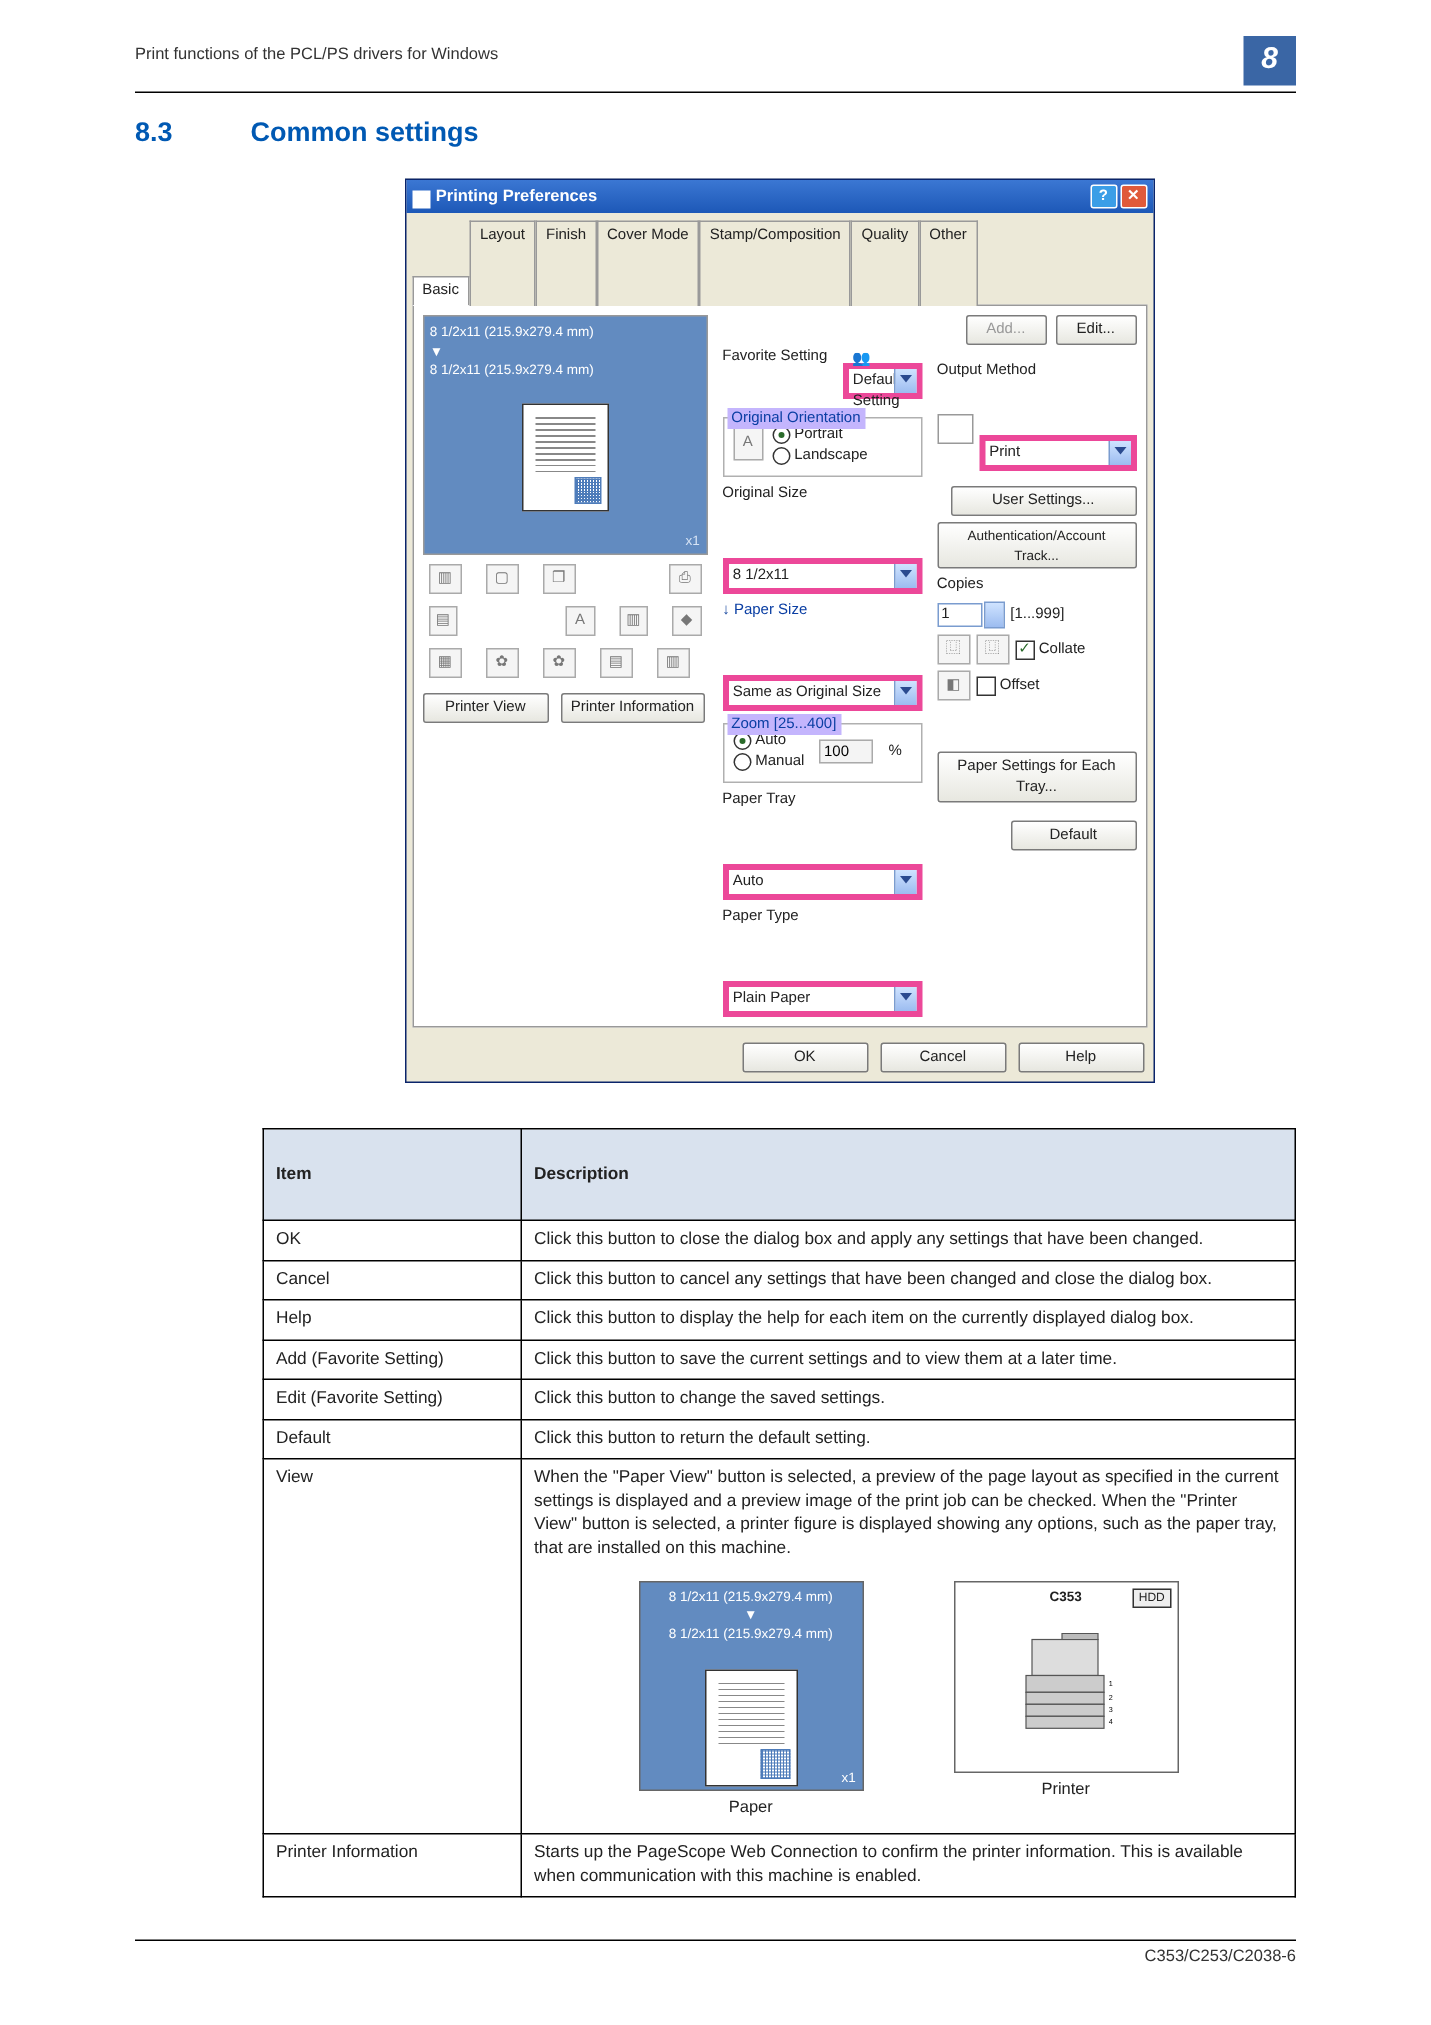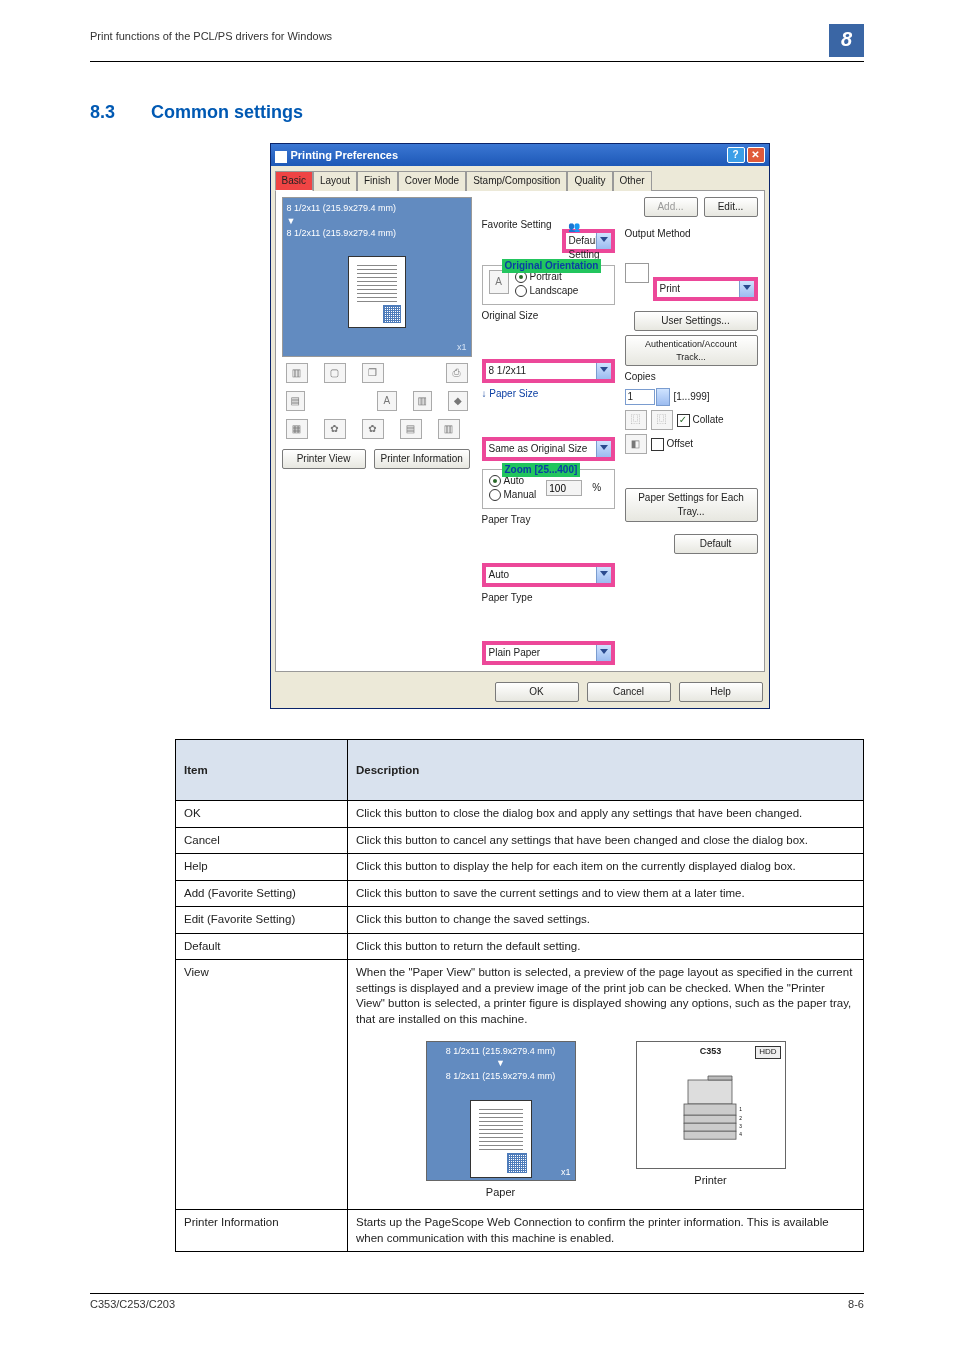--- a/index.html
+++ b/index.html
@@ -33,22 +33,22 @@
     background: #3a66a5;
     color: #fff;
     font-size: 20px;
     font-weight: bold;
     font-style: italic;
     padding: 4px 12px 6px 12px;
     margin-top: -6px;
   }
   .section-heading {
     display: flex;
-    gap: 36px;
-    margin-top: 40px;
+    gap: 52px;
+    margin-top: 16px;
     color: #0059b3;
     font-size: 18px;
     font-weight: bold;
   }
   .section-body {
     margin-left: 85px;
     margin-top: 8px;
     font-size: 12px;
     color: #222;
     line-height: 1.4;
@@ -99,23 +99,24 @@
   }
   .tab {
     padding: 2px 6px;
     border: 1px solid #999;
     border-bottom: none;
     background: #ece9d8;
     position: relative;
     top: 1px;
   }
   .tab.active {
-    background: #ef4444;
+    background: #ffffff;
     border-bottom: 1px solid #fff;
     z-index: 2;
+    margin-top: 37px;
   }
   .panel {
     border: 1px solid #999;
     background: #fff;
     margin: 0 4px 4px 4px;
     padding: 6px;
     display: flex;
   }
   .panel-left {
     width: 190px;
@@ -217,21 +218,21 @@
     width: 0; height: 0; border-left: 4px solid transparent; border-right: 4px solid transparent; border-top: 5px solid #2a4a8f;
     z-index: 2;
   }
   .group {
     border: 1px solid #b0b0b0;
     padding: 4px 6px 6px 6px;
     position: relative;
     margin-top: 4px;
   }
   .group-title {
-    position: absolute; top: -7px; left: 19px; background: #22c55e; padding: 0 3px; font-size: 10px; font-weight: bold;
+    position: absolute; top: -7px; left: 2px; background: #c4b5fd; padding: 0 3px; font-size: 10px;
   }
   .radio { display: flex; align-items: center; gap: 3px; font-size: 10px; }
   .radio .dot {
     width: 10px; height: 10px; border: 1px solid #333; border-radius: 50%; display: inline-flex; align-items: center; justify-content: center;
   }
   .radio .dot.sel::after { content:""; width:4px; height:4px; background:#2a6a2a; border-radius:50%; }
   .tiny-input {
     border: 1px solid #aaa; background:#f4f4f4; height: 14px; width: 30px; font-size:10px; padding:0 2px;
   }
   .spin {
@@ -301,21 +302,21 @@
   .hdd-badge {
     position:absolute; right:4px; top:4px; border:1px solid #333; padding:0 3px; font-size:8px; background:#eee;
   }
 
   .footer-area {
     position: absolute;
     left: 90px; right: 90px; bottom: 40px;
   }
   .footer-rule { border-top: 1px solid #000; }
   .footer-line {
-    display: flex; justify-content: space-between; font-size: 11px; margin-top: 4px; color: #333;
+    display: flex; justify-content: flex-end; font-size: 11px; margin-top: 4px; color: #333;
   }
 </style>
 </head>
 <body>
 
 <div class="page">
   <div class="header-line">
     <span>Print functions of the PCL/PS drivers for Windows</span>
     <span class="chapter-badge">8</span>
   </div>

